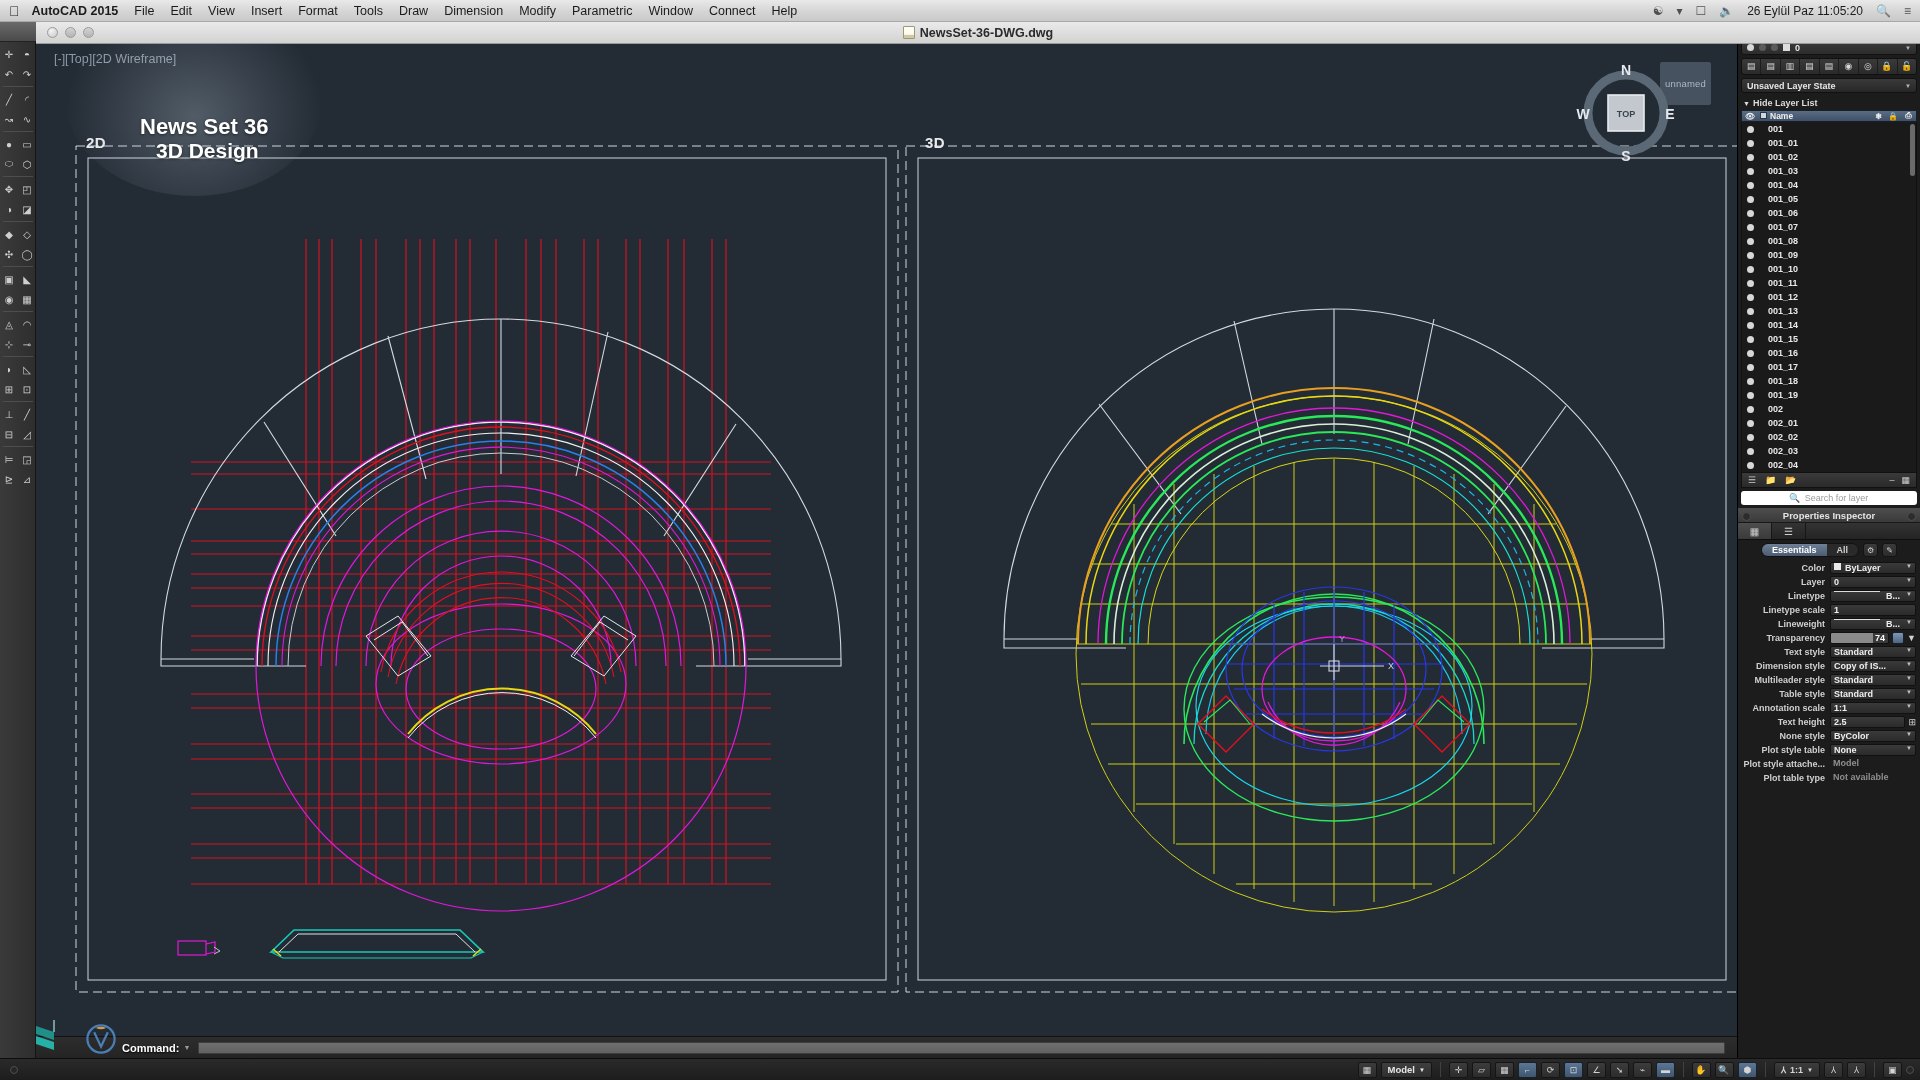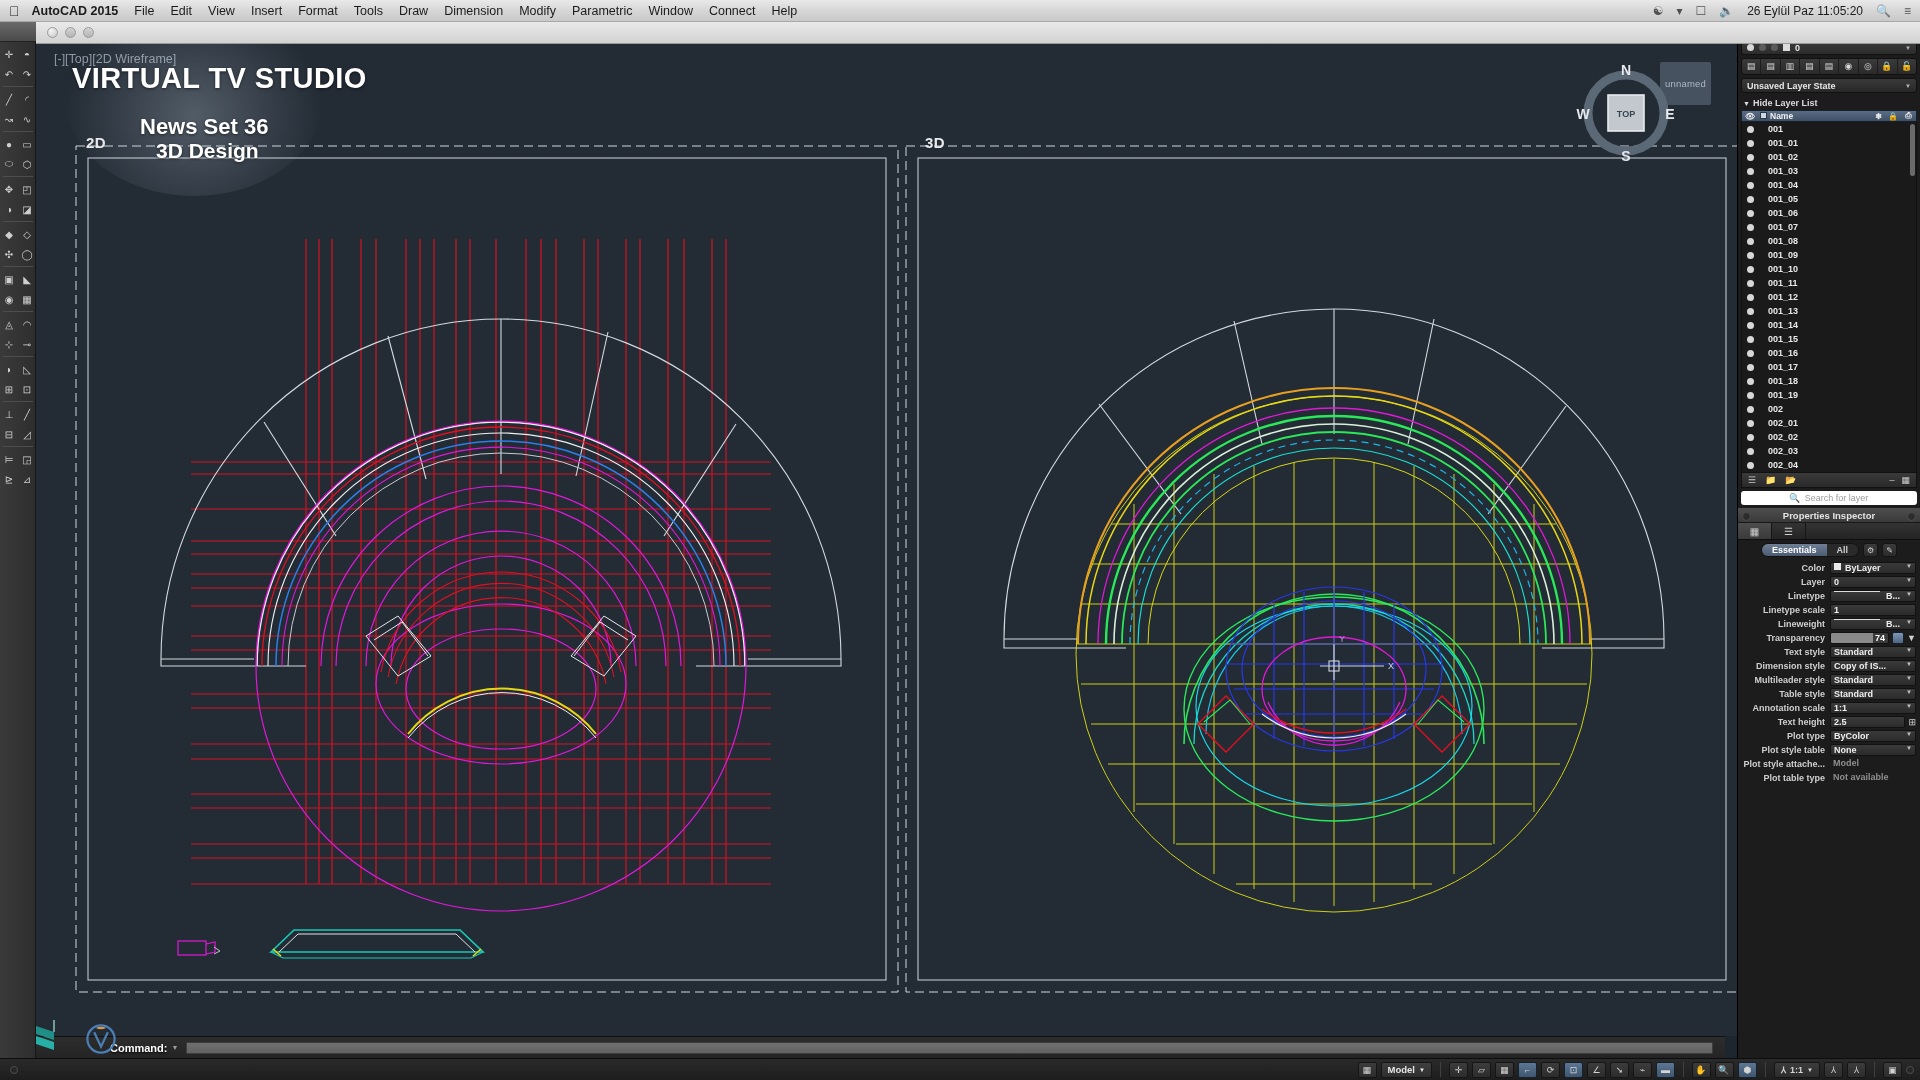--- a/index.html
+++ b/index.html
@@ -220,21 +220,21 @@
     background:linear-gradient(to right,#8a8a8a 74%,#3a3a3a 74%);
     display:flex;align-items:center;justify-content:flex-end;
     padding-right:3px;font-size:9px;font-weight:bold;color:#fff;
   }
   .bluebtn{ width:12px;height:12px;margin-left:3px;
      background:linear-gradient(to bottom,#7e95b5,#4f6681);
      border:1px solid #16202c;border-radius:2px; flex:none;}
 
   
   .cmdbar{
-    position:absolute; left:24px; top:1036px; width:1701px; height:22px;
+    position:absolute; left:36px; top:1036px; width:1701px; height:22px;
     background:linear-gradient(to bottom,#2d2d2d,#242424);
     border-top:1px solid #111;
     display:flex;align-items:center; z-index:40;
   }
   .cmd-lbl{ margin-left:86px; font-size:11px; font-weight:bold; color:#fff;
      text-shadow:0 1px 2px #000;}
   .cmd-car{ margin-left:4px; font-size:7px; color:#9a9a9a;}
   .cmd-in{
     margin-left:8px; flex:1; margin-right:12px; height:12px;
     background:linear-gradient(to bottom,#6f6f6f,#626262);
@@ -305,20 +305,23 @@
       <span class="mb-ic">🔍</span>
       <span class="mb-ic">≡</span>
     </span>
   </div>
 
   <div class="wintitle">
     <span class="traffic">
       <span class="tl one"></span>
       <span class="tl"></span>
       <span class="tl"></span>
+    </span>
+    <span class="wt-label">
+      <i class="wt-icon"></i><span>NewsSet-36-DWG.dwg</span>
     </span>
   </div>
 
   <div class="leftstrip">
     <div class="lt-head"></div>
     <div class="lt-grid" id="lt-grid">
         <div class="lt-ic">✛</div>
         <div class="lt-ic">◓</div>
         <div class="lt-ic">↶</div>
         <div class="lt-ic">↷</div>
@@ -598,21 +601,20 @@
         <text x="1303" y="598" fill="#b98fd8" font-size="9" font-family="Liberation Sans, sans-serif">Y</text>
         <text x="1352" y="625" fill="#cfd6dd" font-size="9" font-family="Liberation Sans, sans-serif">X</text>
       </g>
     </svg>
 
     <div class="vp-label" style="left:50px;top:90px;font-size:15px;">2D</div>
     <div class="vp-label" style="left:889px;top:90px;font-size:15px;">3D</div>
     <div class="unnamed" style="right:26px;top:18px;">unnamed</div>
 
     <div class="halo"></div>
-    <div class="ovl ovl-studio">VIRTUAL TV STUDIO</div>
     <div class="ovl ovl-set">News Set 36</div>
     <div class="ovl ovl-design">3D Design</div>
 
     <svg class="viewcube" viewBox="0 0 102 102">
       <circle cx="51" cy="51" r="38" fill="none" stroke="#5b6876" stroke-width="9"></circle>
       <rect x="33" y="33" width="36" height="36" fill="#c2c8ce" stroke="#e8ecef" stroke-width="1.6"></rect>
       <text x="51" y="55" text-anchor="middle" font-size="9" fill="#3a4450" font-family="Liberation Sans, sans-serif" font-weight="bold">TOP</text>
       <text x="51" y="13" text-anchor="middle" font-size="14" fill="#e6eaee" font-weight="bold" font-family="Liberation Sans, sans-serif">N</text>
       <text x="95" y="57" text-anchor="middle" font-size="14" fill="#e6eaee" font-weight="bold" font-family="Liberation Sans, sans-serif">E</text>
       <text x="51" y="99" text-anchor="middle" font-size="14" fill="#e6eaee" font-weight="bold" font-family="Liberation Sans, sans-serif">S</text>
@@ -877,21 +879,21 @@
           </div>
         </div>
         <div class="prow">
           <div class="plabel">Text height</div>
           <div class="pval">
             <span>2.5</span>
           </div>
           <span style="font-size: 9px; color: rgb(207, 207, 207); margin-left: 3px;">⊞</span>
         </div>
         <div class="prow">
-          <div class="plabel">Plot type</div>
+          <div class="plabel">None style</div>
           <div class="pval">
             <span>ByColor</span>
             <span class="vcaret">▼</span>
           </div>
         </div>
         <div class="prow">
           <div class="plabel">Plot style table</div>
           <div class="pval">
             <span>None</span>
             <span class="vcaret">▼</span>

